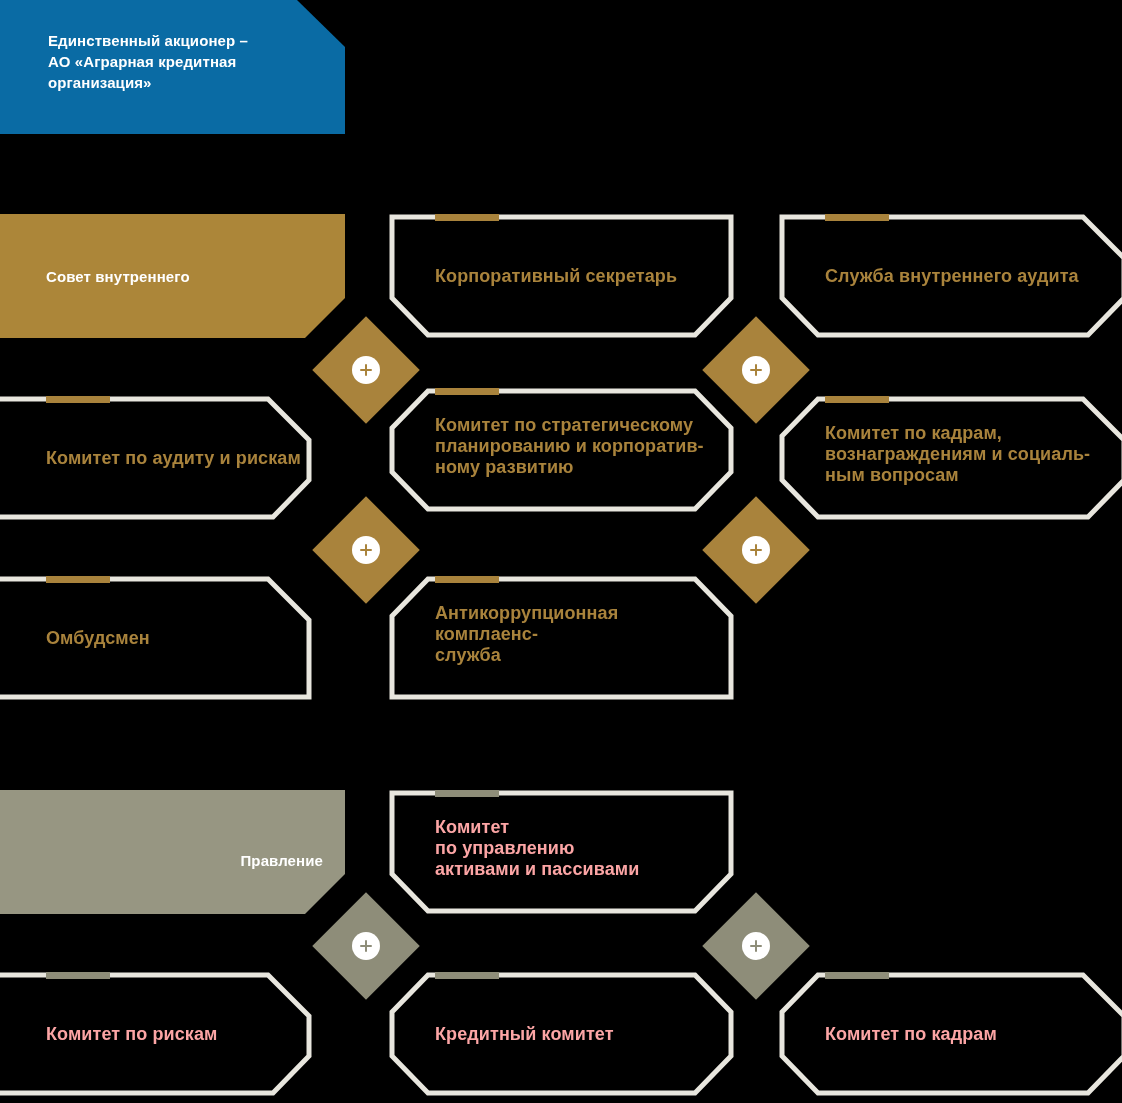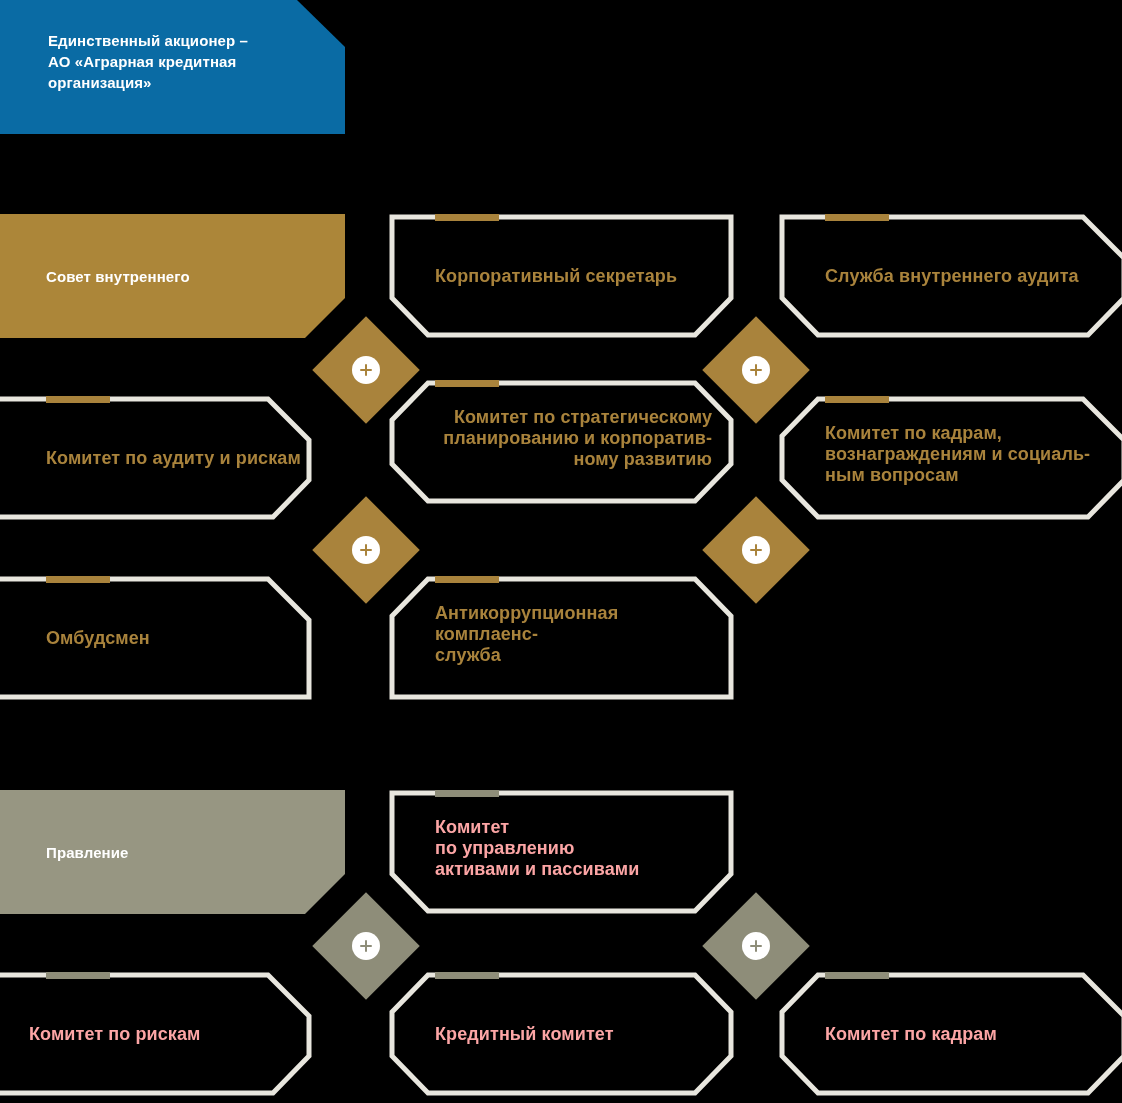--- a/index.html
+++ b/index.html
@@ -105,21 +105,21 @@
   </div>
 
   <div class="node outline gold" style="left:-36px;top:396px;width:381px;height:124px;">
     <svg width="381" height="124" viewBox="0 0 381 124">
       <path d="M3,3 H304 L345,44 V84 L309,121 H3" fill="none" stroke="#e8e6de" stroke-width="5"></path>
     </svg>
     <div class="tab gold" style="left:82px;"></div>
     <div class="label" style="top:52px;left:82px;">Комитет по аудиту и рискам</div>
   </div>
 
-  <div class="node outline gold" style="left:389px;top:380px;width:345px;height:124px;text-align:right;">
+  <div class="node outline gold" style="left:389px;top:388px;width:345px;height:124px;">
     <svg width="345" height="124" viewBox="0 0 345 124">
       <path d="M39,3 H306 L342,40 V84 L306,121 H39 L3,84 V40 Z" fill="none" stroke="#e8e6de" stroke-width="5"></path>
     </svg>
     <div class="tab gold"></div>
     <div class="label" style="top:27px;">Комитет по стратегическому
 планированию и корпоратив-
 ному развитию</div>
   </div>
 
   <div class="node outline gold" style="left:779px;top:396px;width:380px;height:124px;">
@@ -158,21 +158,21 @@
     <div class="tab gold"></div>
     <div class="label" style="top:27px;">Антикоррупционная
 комплаенс-
 служба</div>
   </div>
 
   <div class="node solid" style="left:0px;top:790px;width:345px;height:124px;">
     <svg width="345" height="124" viewBox="0 0 345 124">
       <polygon points="0,0 345,0 345,84 305,124 0,124" fill="#979682"></polygon>
     </svg>
-    <div class="label" style="top:52px;">Правление</div>
+    <div class="label" style="top:60px;text-align:right;">Правление</div>
   </div>
 
   <div class="node outline grey" style="left:389px;top:790px;width:345px;height:124px;">
     <svg width="345" height="124" viewBox="0 0 345 124">
       <path d="M3,3 H342 V84 L306,121 H39 L3,84 Z" fill="none" stroke="#e8e6de" stroke-width="5"></path>
     </svg>
     <div class="tab grey"></div>
     <div class="label" style="top:27px;">Комитет
 по управлению
 активами и пассивами</div>
@@ -187,21 +187,21 @@
     <div class="dsh"></div>
     <div class="circ"></div>
     <div class="plus"></div>
   </div>
 
   <div class="node outline grey" style="left:-36px;top:972px;width:381px;height:131px;">
     <svg width="381" height="131" viewBox="0 0 381 131">
       <path d="M3,3 H304 L345,44 V84 L309,121 H3" fill="none" stroke="#e8e6de" stroke-width="5"></path>
     </svg>
     <div class="tab grey" style="left:82px;"></div>
-    <div class="label" style="top:52px;left:65px;">Комитет по рискам</div>
+    <div class="label" style="top:52px;left:82px;">Комитет по рискам</div>
   </div>
 
   <div class="node outline grey" style="left:389px;top:972px;width:345px;height:131px;">
     <svg width="345" height="131" viewBox="0 0 345 131">
       <path d="M39,3 H306 L342,40 V84 L306,121 H39 L3,84 V40 Z" fill="none" stroke="#e8e6de" stroke-width="5"></path>
     </svg>
     <div class="tab grey"></div>
     <div class="label" style="top:52px;">Кредитный комитет</div>
   </div>
 

